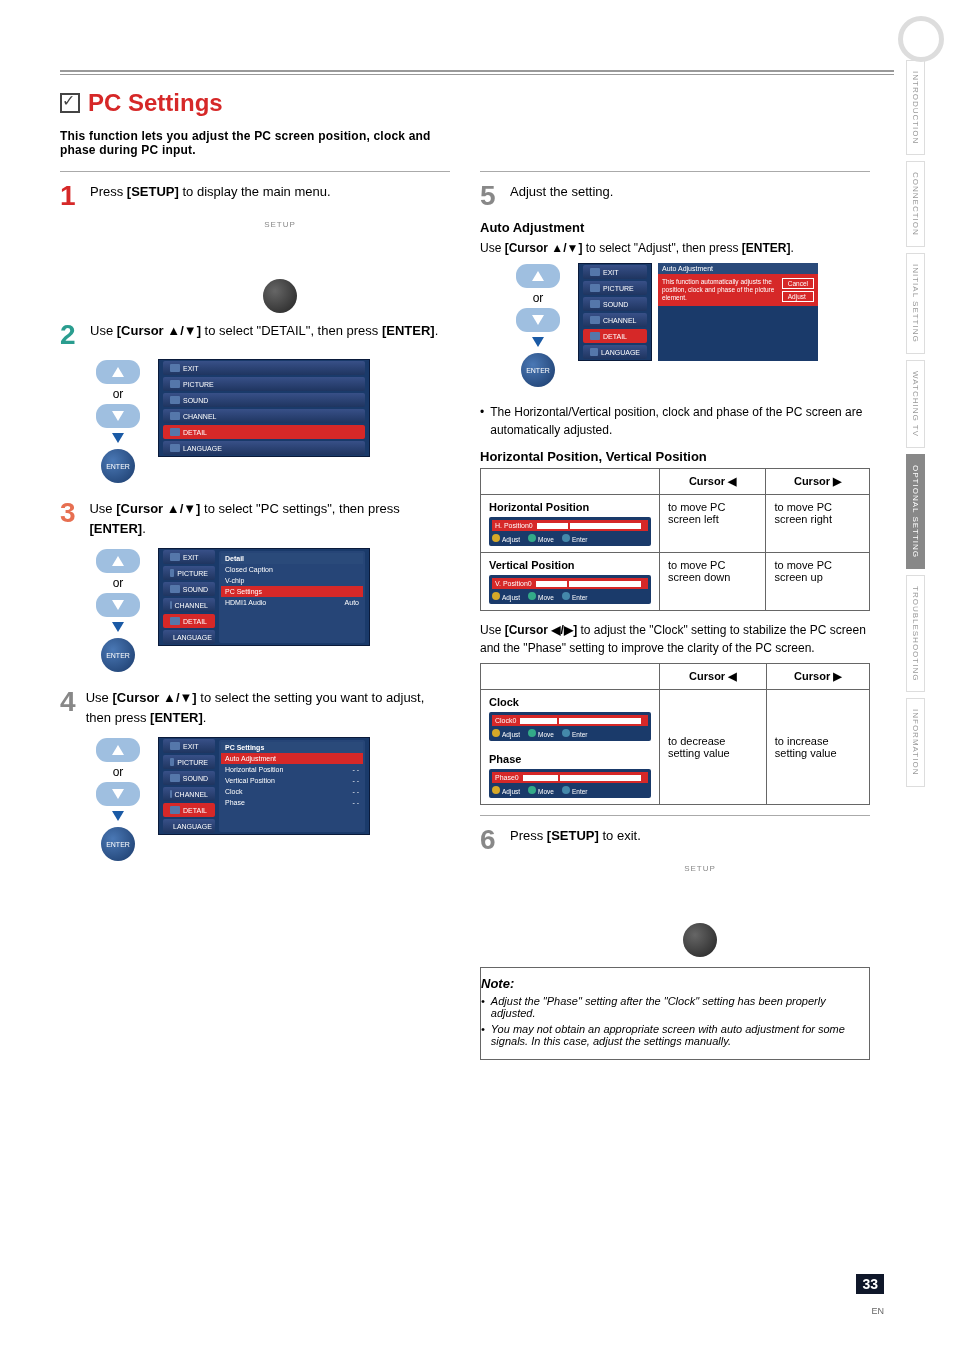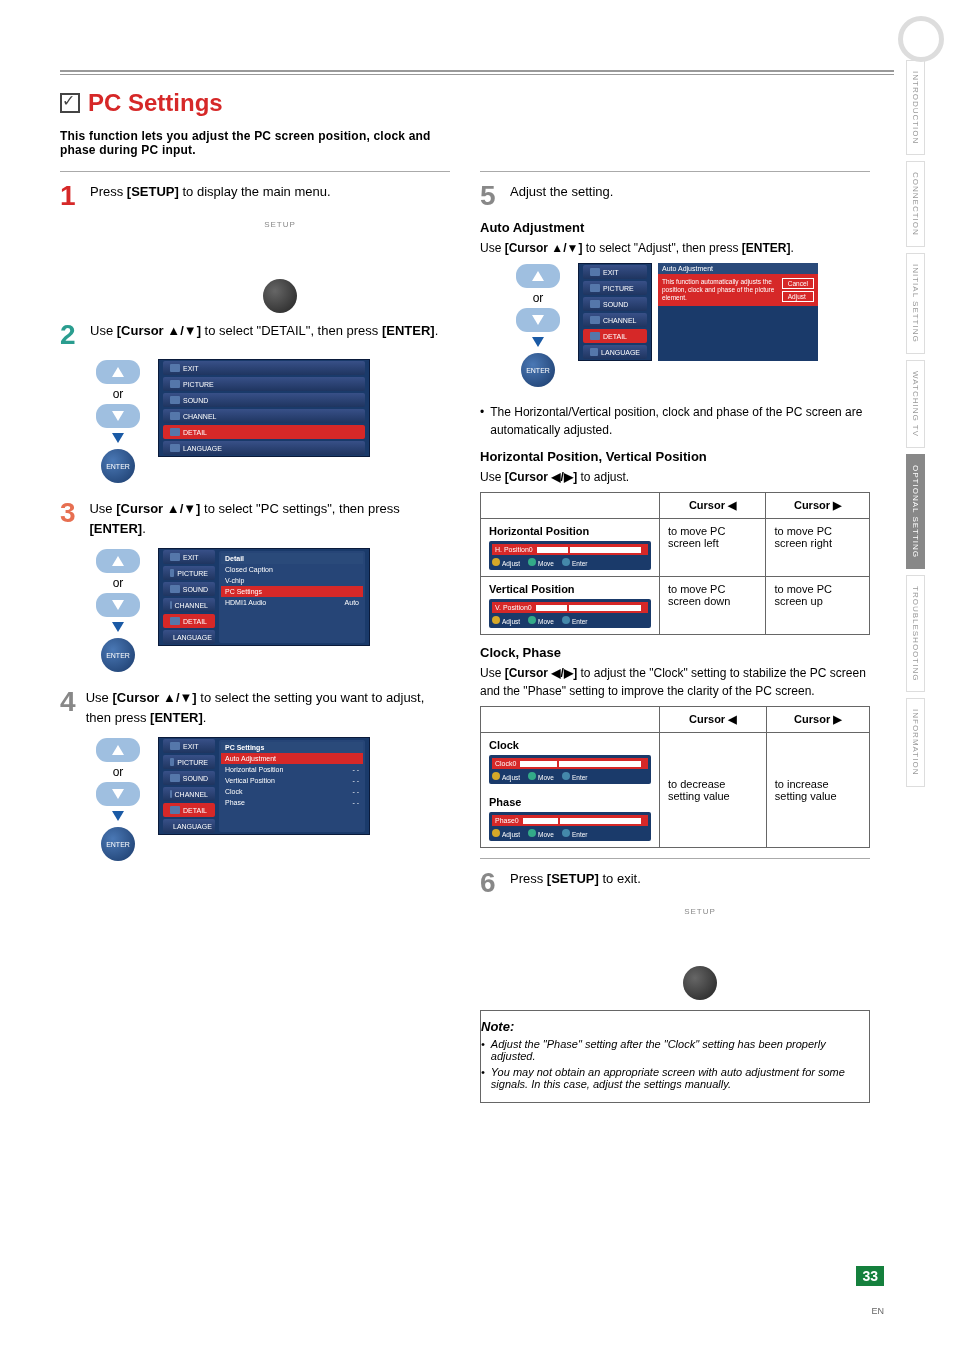--- a/index.html
+++ b/index.html
@@ -62,21 +62,21 @@
 .mini-osd .r1{display:flex;justify-content:space-between;align-items:center;background:#d62828;padding:2px 3px;margin-bottom:3px}
 .mini-osd .bar{flex:1;height:6px;background:#fff;margin:0 4px;position:relative}
 .mini-osd .bar:after{content:"";position:absolute;left:30%;top:-1px;width:2px;height:8px;background:#d62828}
 .mini-osd .r2{display:flex;gap:8px;font-size:6.5px}
 .mini-osd .dot{width:8px;height:8px;border-radius:50%;display:inline-block;margin-right:2px}
 .dot-y{background:#d6a828}.dot-g{background:#3a8}.dot-b{background:#48a}
 .note-box{border:1px solid #666;padding:8px 0;margin-top:10px;font-size:11px}
 .note-box em{font-style:italic;font-weight:bold;font-size:13px;display:block;margin-bottom:4px}
 .note-box .nb{display:flex;gap:6px;font-style:italic;margin-bottom:4px}
 .pagefoot{position:absolute;bottom:32px;right:70px;font-size:9px;color:#666;text-align:right}
-.pagefoot .pn{background:#15803d;color:#fff;font-weight:bold;font-size:14px;padding:2px 6px;display:inline-block;margin-bottom:20px}
+.pagefoot .pn{background:#0f172a;color:#fff;font-weight:bold;font-size:14px;padding:2px 6px;display:inline-block;margin-bottom:12px}
 </style>
 </head>
 <body>
 <div class="page">
 
 <div class="side-orb"></div>
 <div class="side-tabs">
   <div class="side-tab">INTRODUCTION</div>
   <div class="side-tab">CONNECTION</div>
   <div class="side-tab">INITIAL SETTING</div>
@@ -342,23 +342,20 @@
           </div>
         </div>
       </div>
     </div>
     <div class="bullet-row">
       <span>•</span>
           <span>The Horizontal/Vertical position, clock and phase of the PC screen are automatically adjusted.</span>
     </div>
 
     <div class="subhead">Horizontal Position, Vertical Position</div>
-    <div class="para">
-      <span>Use </span><b>[Cursor ◀/▶]</b><span> to adjust.</span>
-    </div>
     <table class="tbl">
       <tbody>
             <tr>
               <th class="row-label-cell"></th>
               <th>Cursor ◀</th>
               <th>Cursor ▶</th>
             </tr>
       <tr>
         <td>
           <div class="row-label">Horizontal Position</div>
@@ -393,21 +390,20 @@
                     <span><span class="dot dot-b"></span><span>Enter</span></span>
                   </div>
           </div>
         </td>
         <td>to move PC screen down</td>
         <td>to move PC screen up</td>
       </tr>
     </tbody>
         </table>
 
-    <div class="subhead">Clock, Phase</div>
     <div class="para">
       <span>Use </span><b>[Cursor ◀/▶]</b><span> to adjust the "Clock" setting to stabilize the PC screen and the "Phase" setting to improve the clarity of the PC screen.</span>
     </div>
     <table class="tbl">
       <tbody>
             <tr>
               <th class="row-label-cell"></th>
               <th>Cursor ◀</th>
               <th>Cursor ▶</th>
             </tr>

